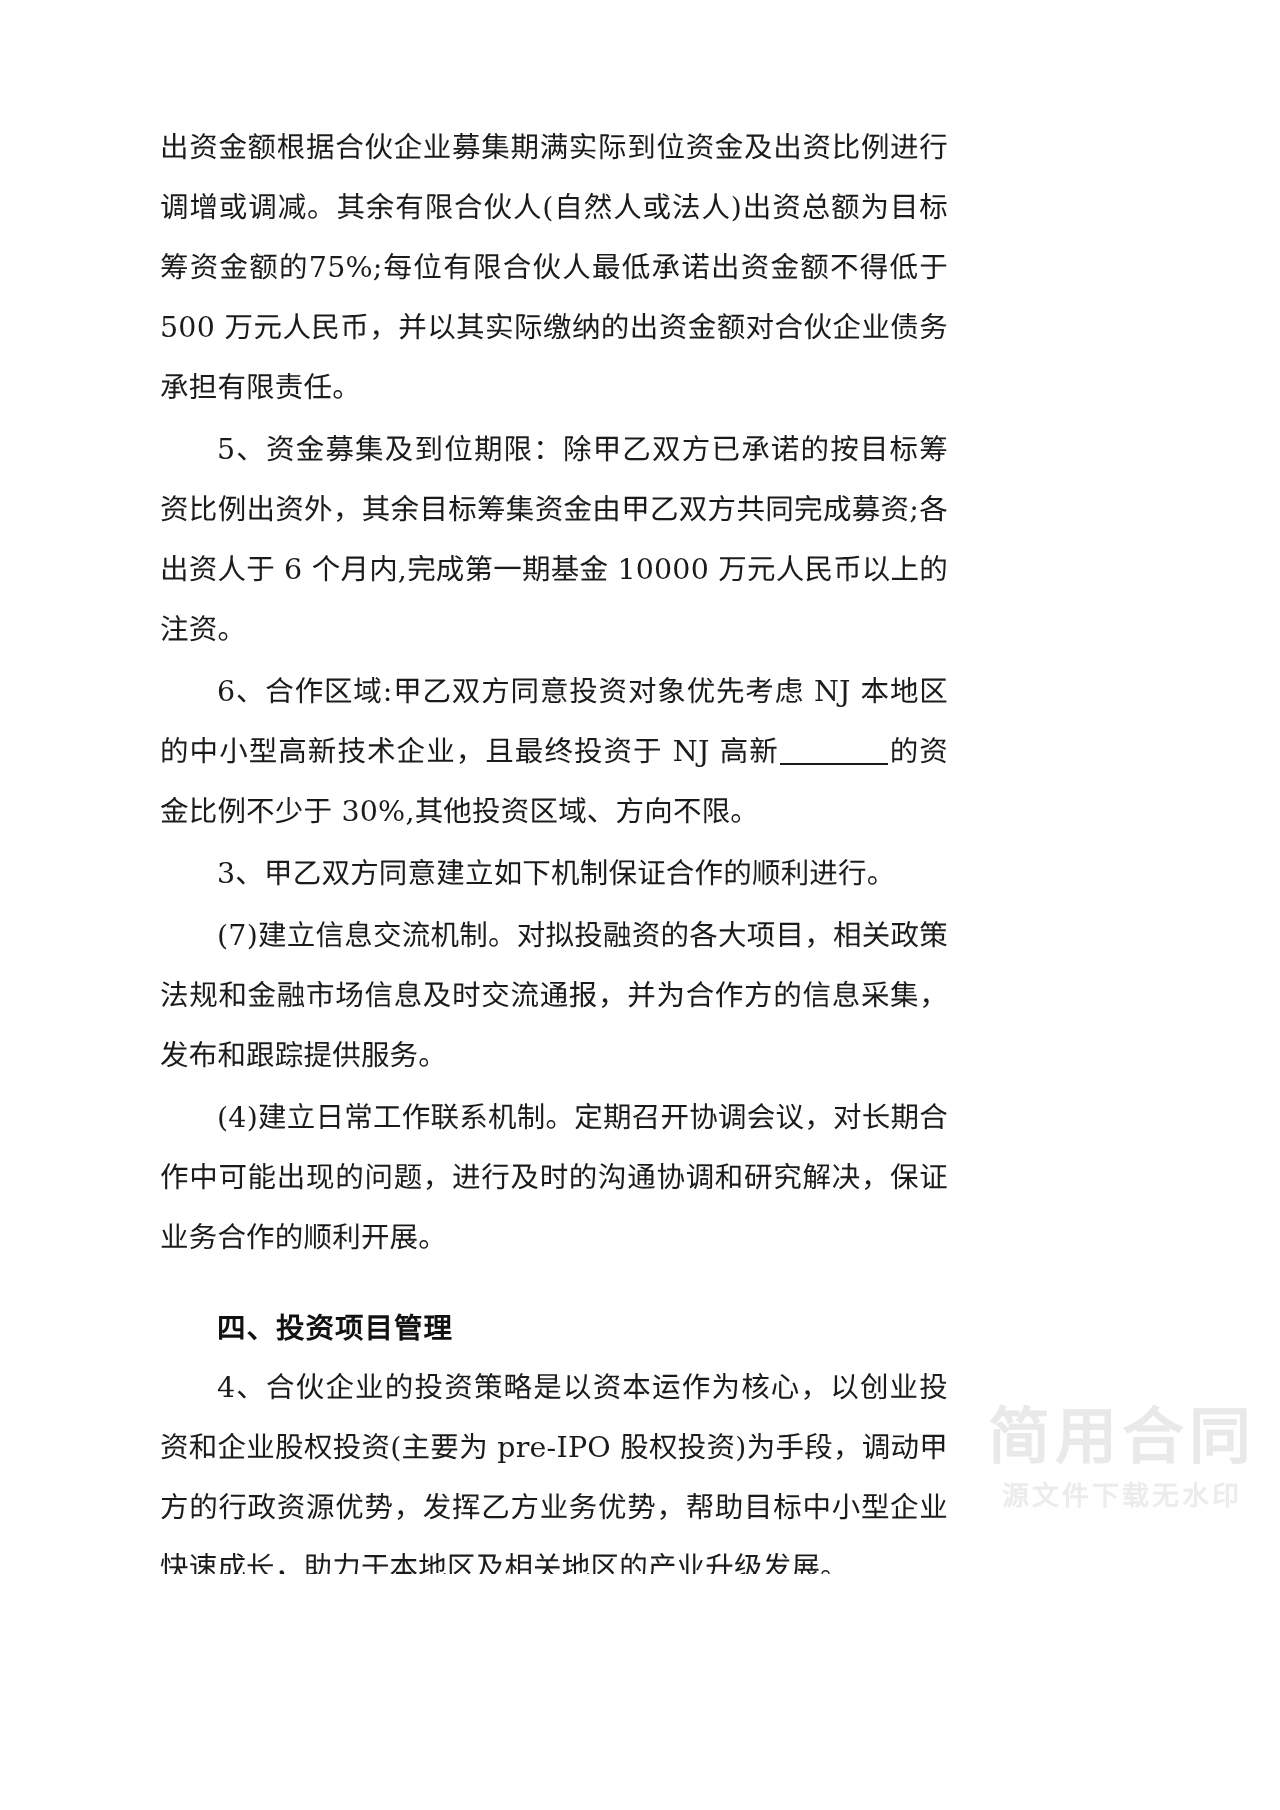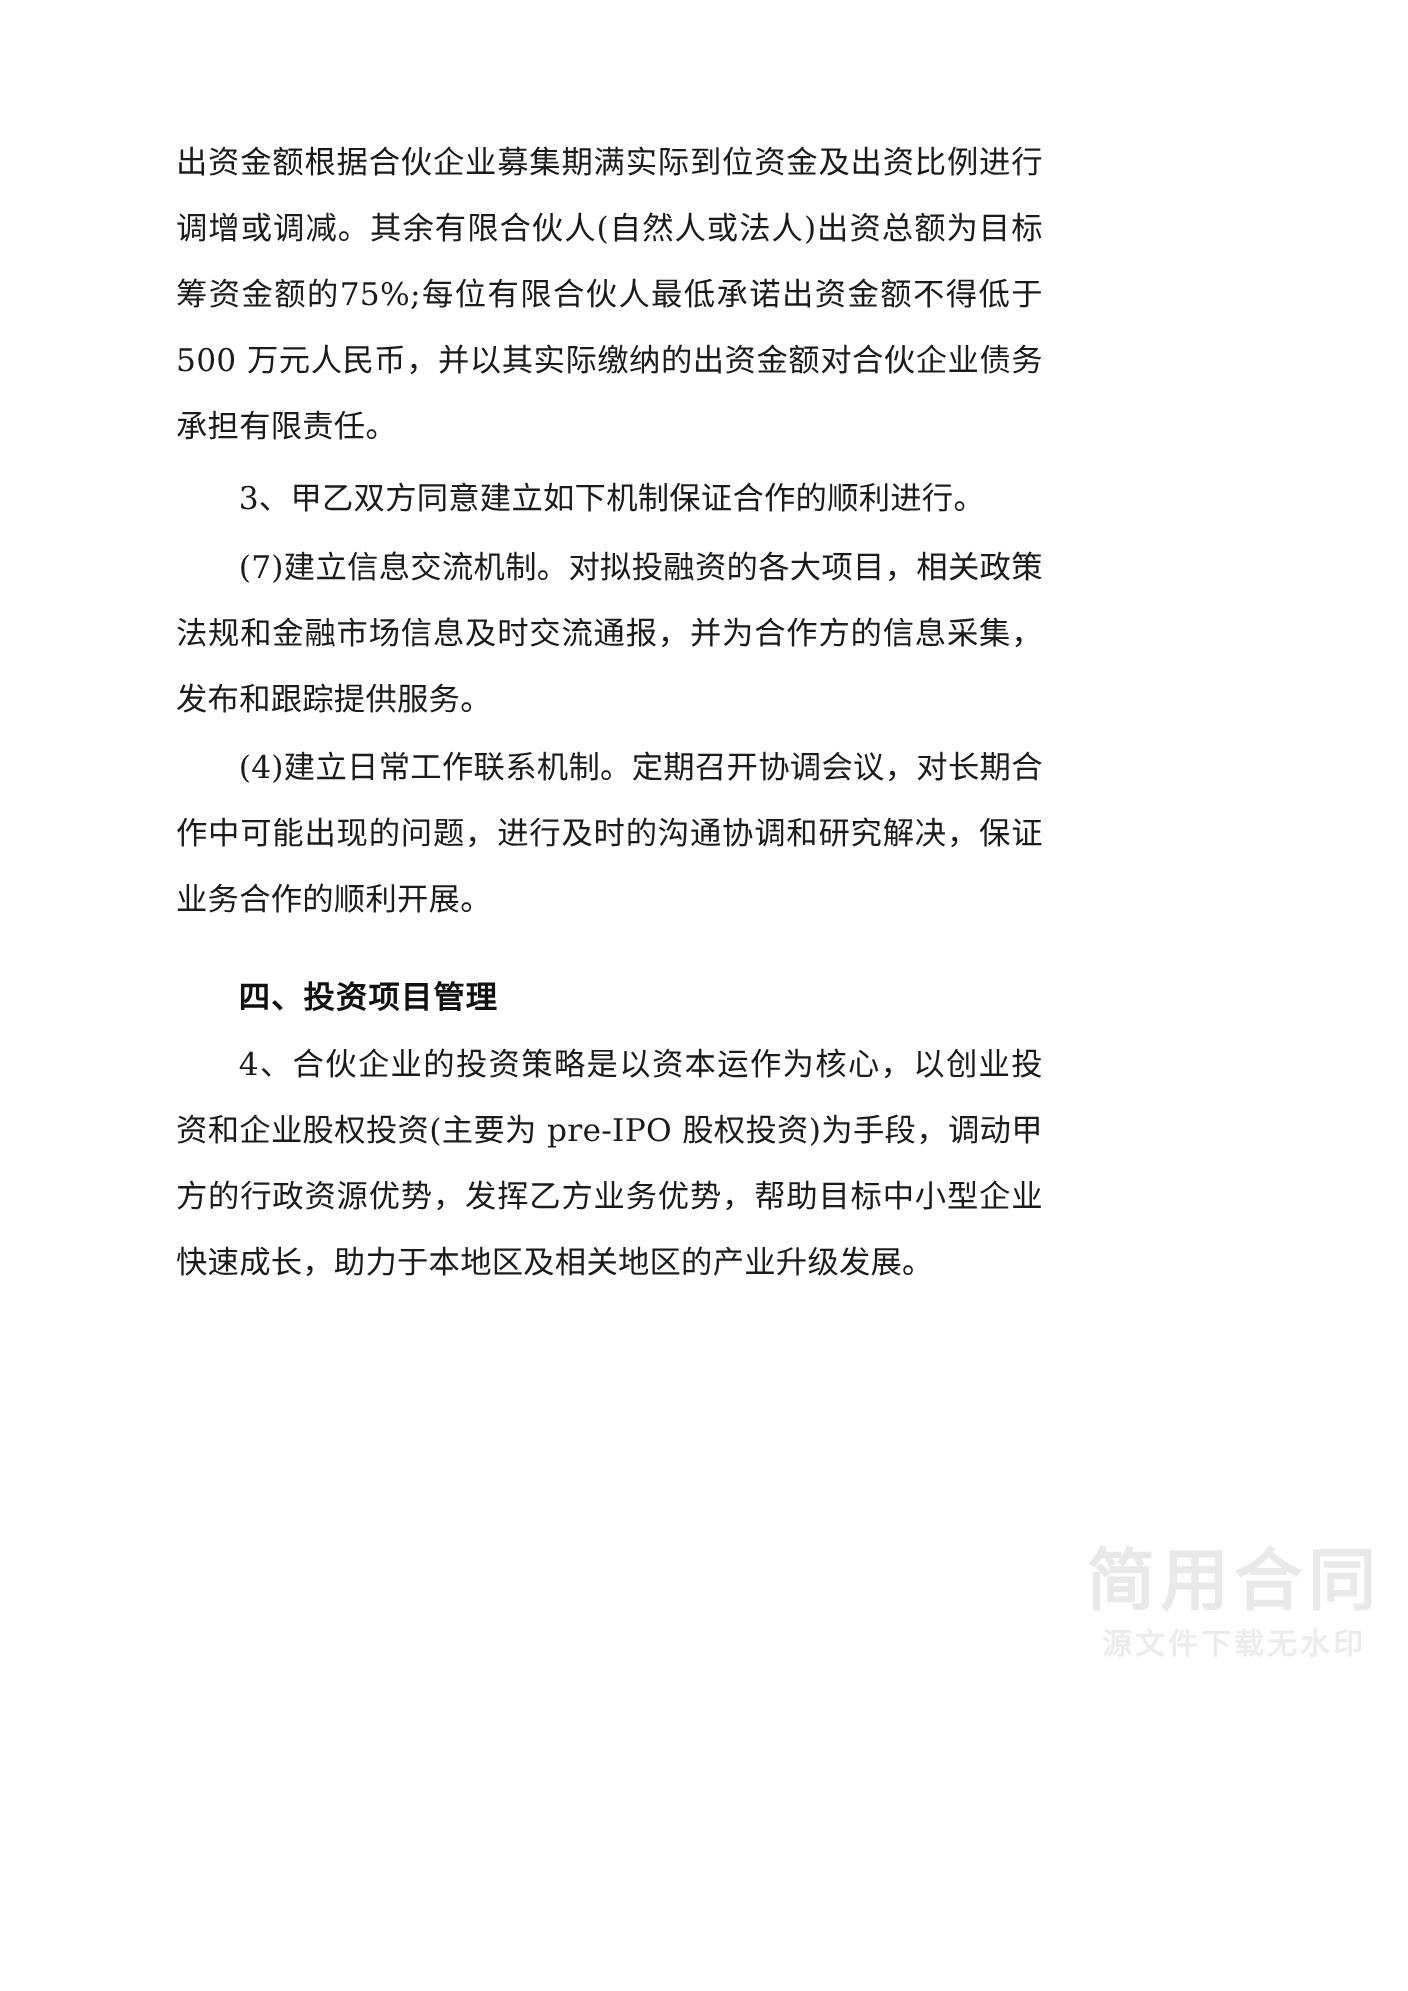--- a/index.html
+++ b/index.html
@@ -34,21 +34,21 @@
     text-justify: inter-character;
     text-align-last: left;
     margin: 0;
     letter-spacing: 0.2px;
     word-break: break-all;
   }
   .para.indent {
     text-indent: 57px;
   }
   .heading {
-    font-family: Liberation Serif, serif;
+    font-family: Liberation Sans, sans-serif;
     font-size: 28.5px;
     line-height: 60px;
     color: #111111;
     font-weight: bold;
     margin: 0;
     text-indent: 57px;
     letter-spacing: 1px;
   }
   .gap-sm { height: 2px; }
   .gap-md { height: 30px; }
@@ -93,23 +93,25 @@
 <body>
 
 <div class="page">
 
   <div class="doc-body">
 
     <p class="para">出资金额根据合伙企业募集期满实际到位资金及出资比例进行调增或调减。其余有限合伙人(自然人或法人)出资总额为目标筹资金额的75%;每位有限合伙人最低承诺出资金额不得低于 500 万元人民币，并以其实际缴纳的出资金额对合伙企业债务承担有限责任。</p>
 
     <div class="gap-sm"></div>
 
+    <p class="para indent">5、资金募集及到位期限：除甲乙双方已承诺的按目标筹资比例出资外，其余目标筹集资金由甲乙双方共同完成募资;各出资人于 6 个月内,完成第一期基金 10000 万元人民币以上的注资。</p>
 
     <div class="gap-sm"></div>
 
+    <p class="para indent"><span>6、合作区域:甲乙双方同意投资对象优先考虑 NJ 本地区的中小型高新技术企业，且最终投资于 NJ 高新</span><span class="blank-line"></span><span>的资金比例不少于 30%,其他投资区域、方向不限。</span></p>
 
     <div class="gap-sm"></div>
 
     <p class="para indent">3、甲乙双方同意建立如下机制保证合作的顺利进行。</p>
 
     <div class="gap-sm"></div>
 
     <p class="para indent">(7)建立信息交流机制。对拟投融资的各大项目，相关政策法规和金融市场信息及时交流通报，并为合作方的信息采集，发布和跟踪提供服务。</p>
 
     <div class="gap-sm"></div>

